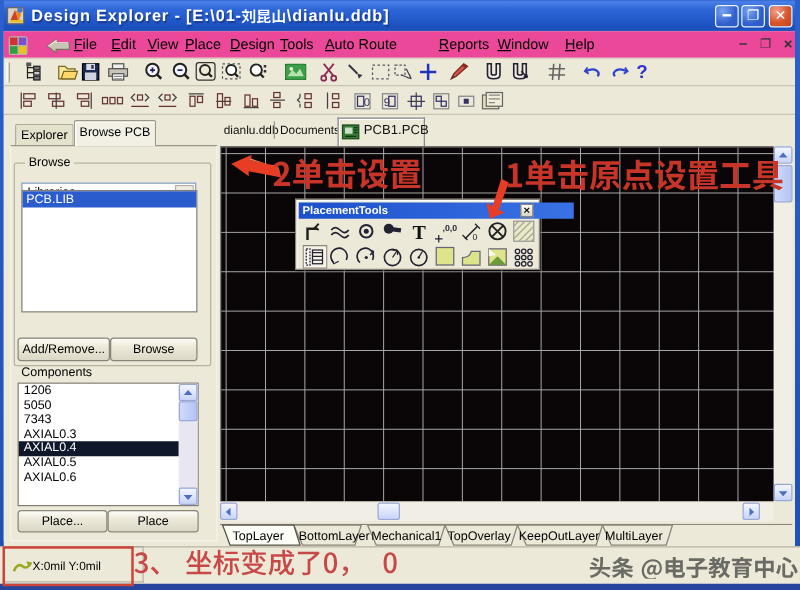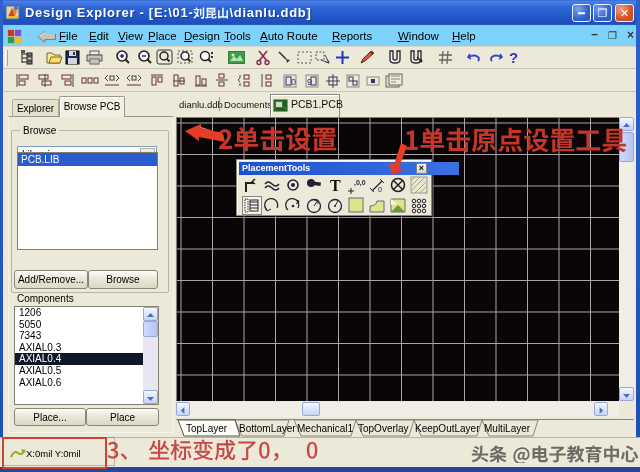--- a/index.html
+++ b/index.html
@@ -5,21 +5,21 @@
 html,body{width:640px;height:472px;overflow:hidden}
 body{font-family:"Liberation Sans",sans-serif;position:relative;background:#ece9d8}
 .abs{position:absolute}
 #titlebar{left:0;top:0;width:640px;height:25px;background:linear-gradient(180deg,#3668cf 0%,#4a80e8 6%,#2e66d8 30%,#2057c8 70%,#1c4eb8 93%,#2a5cc4 100%)}
 #title-ico{left:5px;top:4px;width:16px;height:16px}
 #title-txt{left:25px;top:5px;color:#fff;font-weight:bold;font-size:13px;letter-spacing:.7px;text-shadow:1px 1px 1px #1a3a8a;white-space:nowrap}
 .winbtn{top:4px;width:19px;height:18px;border-radius:3px;border:1px solid #eaf2fb;color:#fff;font-size:11px;text-align:center;line-height:16px}
 #btn-min{left:572px;background:radial-gradient(circle at 30% 25%,#7ba4ef,#3161cf 60%,#2a57c0)}
 #btn-max{left:593px;background:radial-gradient(circle at 30% 25%,#7ba4ef,#3161cf 60%,#2a57c0)}
 #btn-close{left:615px;background:radial-gradient(circle at 30% 25%,#f1a188,#d8542a 55%,#c44717)}
-#menubar{left:3px;top:25px;width:633px;height:22px;background:#7dd3fc;border-bottom:1px solid #d8d4c0}
+#menubar{left:3px;top:25px;width:633px;height:22px;background:#ec4899;border-bottom:1px solid #d8d4c0}
 .menu-item{top:5px;font-size:11.5px;color:#000;white-space:nowrap}
 .menu-item u{text-decoration:underline}
 #tb1{left:3px;top:47px;width:633px;height:22px;background:#ece9d8;border-bottom:1px solid #c9c5b2}
 #tb2{left:3px;top:70px;width:633px;height:22px;background:#ece9d8;border-bottom:1px solid #c9c5b2}
 
 #lpanel{left:3px;top:93px;width:173px;height:340px;background:#ece9d8}
 .tab{font-size:10px;color:#000}
 #tab-explorer{left:9px;top:6px;width:47px;height:17px;background:#e4e1cc;border:1px solid #b0ac98;border-bottom:none;text-align:center;line-height:17px;border-radius:2px 2px 0 0}
 #tab-browse{left:56px;top:3px;width:66px;height:21px;background:#f2f0e4;border:1px solid #9a968a;border-bottom:none;text-align:center;line-height:19px;font-size:10px;border-radius:2px 2px 0 0;box-shadow:inset 1px 1px 0 #fff}
 #lp-body{left:5px;top:23px;width:166px;height:317px;background:#ece9d8;border:1px solid #f5f3ea;border-top:1px solid #9a968a}
@@ -77,21 +77,21 @@
       <path d="M2 9 L10 3 L10 6 L22 6 L22 12 L10 12 L10 15 Z" fill="#c9c5b6" stroke="#77735f" stroke-width="1"></path>
       <path d="M3 9 L10 4 L10 6 L21 6" fill="none" stroke="#f4f2e8" stroke-width="1"></path>
     </svg>
   <div class="menu-item abs" style="left:56px"><u>F</u>ile</div>
   <div class="menu-item abs" style="left:86px"><u>E</u>dit</div>
   <div class="menu-item abs" style="left:115px"><u>V</u>iew</div>
   <div class="menu-item abs" style="left:145px"><u>P</u>lace</div>
   <div class="menu-item abs" style="left:181px"><u>D</u>esign</div>
   <div class="menu-item abs" style="left:221px"><u>T</u>ools</div>
   <div class="menu-item abs" style="left:257px"><u>A</u>uto Route</div>
-  <div class="menu-item abs" style="left:329px"><u>R</u>eports</div>
+  <div class="menu-item abs" style="left:348px"><u>R</u>eports</div>
   <div class="menu-item abs" style="left:395px"><u>W</u>indow</div>
   <div class="menu-item abs" style="left:449px"><u>H</u>elp</div>
   <div class="abs" style="left:585px;top:4px;width:13px;height:13px;color:#333;font-size:12px;font-weight:bold;text-align:center;line-height:11px">–</div>
   <div class="abs" style="left:603px;top:4px;width:13px;height:13px;color:#333;font-size:10px;text-align:center;line-height:13px">❐</div>
   <div class="abs" style="left:621px;top:4px;width:13px;height:13px;color:#333;font-size:12px;font-weight:bold;text-align:center;line-height:13px">×</div>
 </div>
 <div id="tb1" class="abs">
  <div class="abs" style="left:2px;top:3px;width:3px;height:16px;border-left:1px solid #fff;border-right:1px solid #a9a592"></div>
  <svg class="abs" style="left:16px;top:2px" width="16" height="17" viewBox="0 0 16 17">
       <g stroke="#222" fill="none">

